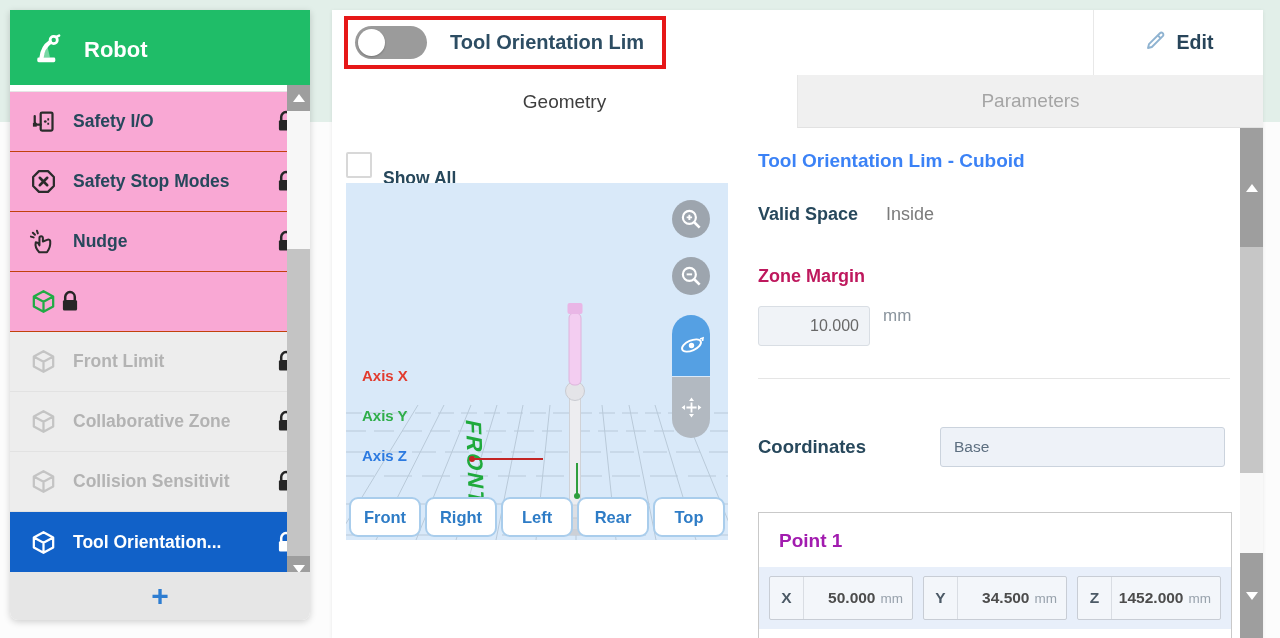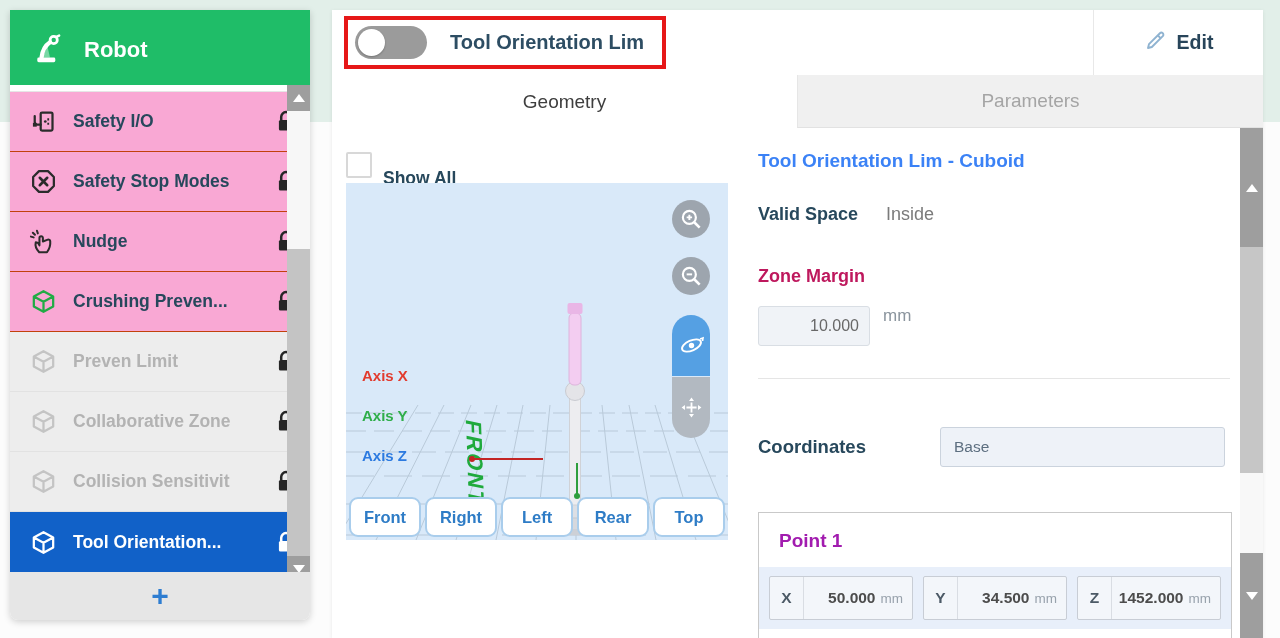--- a/index.html
+++ b/index.html
@@ -195,36 +195,35 @@
             </svg>
         </span>
       </div>
 
       <div class="side-item green-ic">
         <span class="ic">
           <svg width="27" height="27" viewBox="0 0 24 24" fill="none" stroke="currentColor" stroke-width="2" stroke-linejoin="round">
             <path d="M12 2.8 L20.6 7.6 V16.4 L12 21.2 L3.4 16.4 V7.6 Z M3.4 7.6 L12 12.3 L20.6 7.6 M12 12.3 V21.2"></path>
           </svg>
         </span>
-        <span class="lbl">Crushing Preven...</span>
         <span class="lock">
           <svg width="20" height="23" viewBox="0 0 20 24">
               <path d="M5 10.5 V7.2 a5 5 0 0 1 10 0 V10.5" fill="none" stroke="currentColor" stroke-width="2.6"></path>
               <rect x="2.6" y="10.5" width="14.8" height="11" rx="1.6" fill="currentColor"></rect>
             </svg>
         </span>
       </div>
 
       <div class="side-item disabled">
         <span class="ic">
           <svg width="27" height="27" viewBox="0 0 24 24" fill="none" stroke="currentColor" stroke-width="2" stroke-linejoin="round">
             <path d="M12 2.8 L20.6 7.6 V16.4 L12 21.2 L3.4 16.4 V7.6 Z M3.4 7.6 L12 12.3 L20.6 7.6 M12 12.3 V21.2"></path>
           </svg>
         </span>
-        <span class="lbl">Preven Limit</span>
+        <span class="lbl">Front Limit</span>
         <span class="lock">
           <svg width="20" height="23" viewBox="0 0 20 24">
               <path d="M5 10.5 V7.2 a5 5 0 0 1 10 0 V10.5" fill="none" stroke="currentColor" stroke-width="2.6"></path>
               <rect x="2.6" y="10.5" width="14.8" height="11" rx="1.6" fill="currentColor"></rect>
             </svg>
         </span>
       </div>
 
       <div class="side-item disabled">
         <span class="ic">

